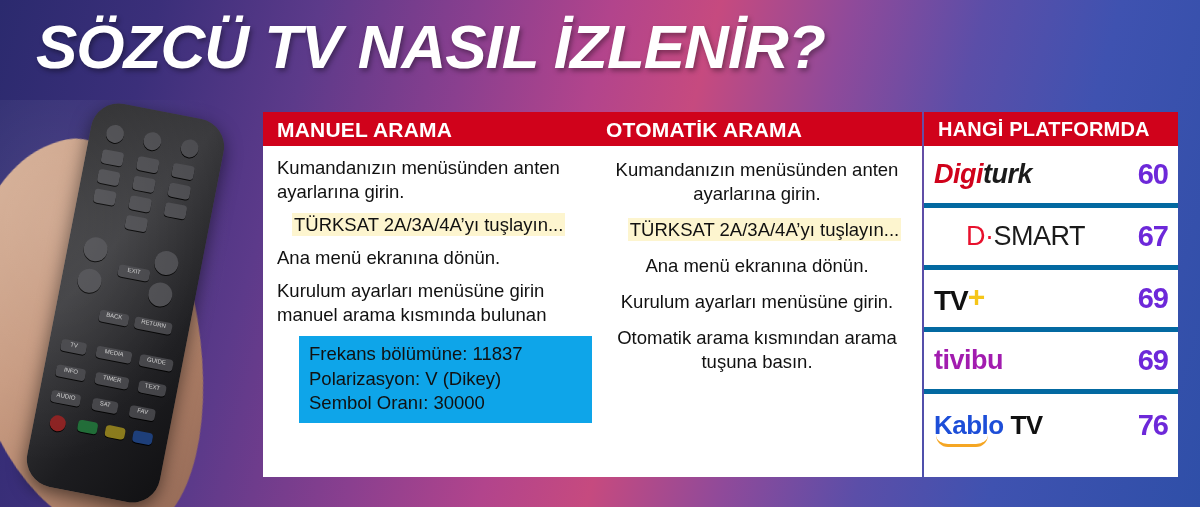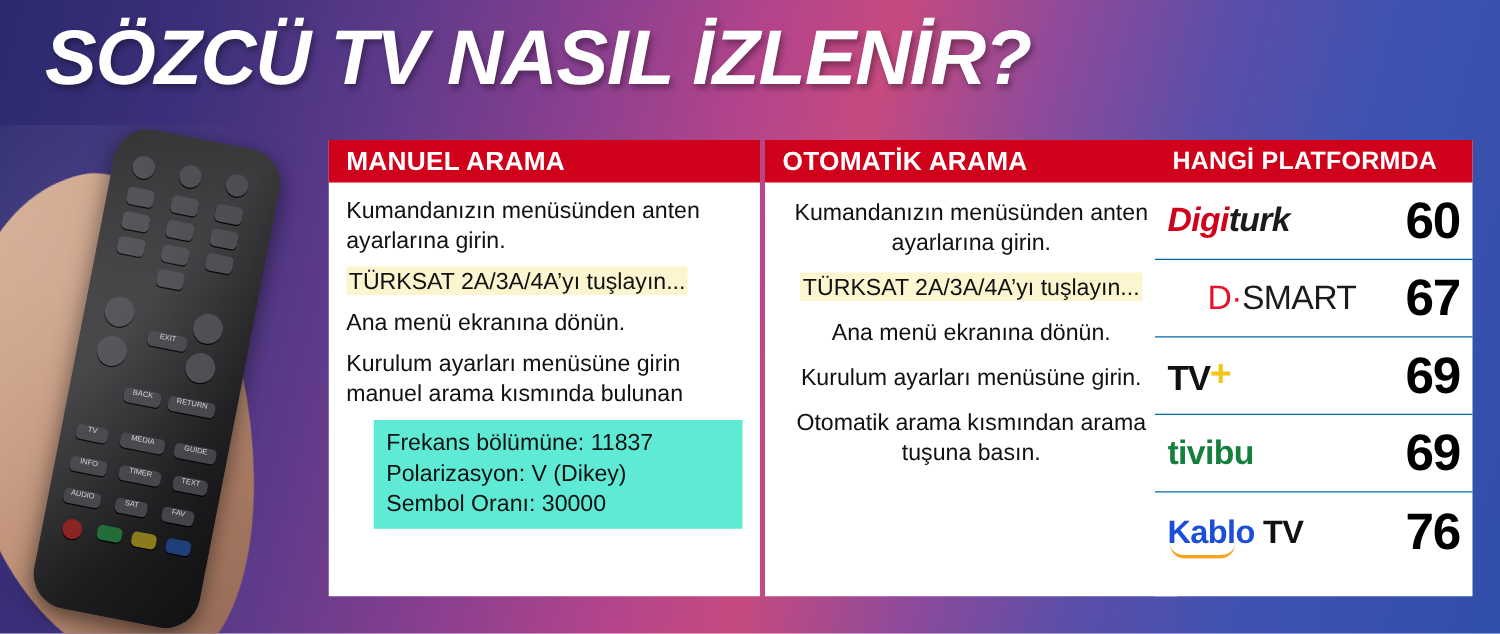--- a/index.html
+++ b/index.html
@@ -82,21 +82,21 @@
     pointer-events: none;
   }
   
   .panel {
     position: absolute;
     background: #ffffff;
     top: 112px;
     height: 365px;
   }
   #panel-manual { left: 263px; width: 345px; }
-  #panel-auto   { left: 612px; width: 330px; }
+  #panel-auto   { left: 592px; width: 330px; }
   #panel-plat   { left: 924px; width: 254px; }
 
   .panel-head {
     background: #d0021b;
     color: #ffffff;
     font-weight: bold;
     font-size: 21px;
     letter-spacing: 0.2px;
     padding: 6px 0 6px 14px;
     height: 34px;
@@ -104,60 +104,60 @@
   }
   #panel-plat .panel-head { padding-left: 14px; font-size: 20px; }
 
   .panel-body { padding: 10px 14px 6px 14px; }
   .txt {
     font-size: 18.5px;
     color: #111;
     line-height: 1.30;
     margin-bottom: 9px;
   }
-  .hl { background: #fdf5cf; display: inline; padding: 1px 2px; }
+  .hl { background: #fdf5cf; display: inline; padding: 1px 2px; margin-left: 15px; }
   .box-hl {
-    background: #5eead4;
+    background: #0ea5e9;
     margin: 4px 0 9px 22px;
     padding: 6px 8px 7px 10px;
     font-size: 18.5px;
     line-height: 1.32;
     color: #111;
   }
   #panel-auto .panel-body { padding: 12px 16px 6px 16px; text-align: center; }
   #panel-auto .txt { margin-bottom: 12px; }
 
   
   .plat-row {
     display: flex;
     align-items: center;
     justify-content: space-between;
     height: 62px;
     padding: 0 10px 0 10px;
-    border-bottom: 1px solid #0369a1;
+    border-bottom: 5px solid #0369a1;
   }
   .plat-row:last-child { border-bottom: none; }
   .plat-logo { flex: 0 0 auto; }
   .plat-num {
-    font-size: 41px;
+    font-size: 29px;
     font-weight: bold;
-    color: #000000;
+    color: #6d28d9;
     line-height: 1;
     letter-spacing: -1px;
     margin-left: 16px;
   }
   
   .logo-digiturk { font-size: 27px; font-weight: bold; color: #d0021b; font-style: italic; letter-spacing: -0.5px; }
   .logo-digiturk .d2 { color: #1b1b1b; }
   .logo-dsmart { font-size: 27px; font-weight: normal; letter-spacing: -0.5px; margin-left: 32px; }
   .logo-dsmart .dd { color: #e8112d; }
   .logo-dsmart .ss { color: #1b1b1b; }
   .logo-tvplus { font-size: 28px; font-weight: bold; color: #111; letter-spacing: -1px; }
   .logo-tvplus .pl { color: #f5c518; font-size: 30px; vertical-align: 3px; }
-  .logo-tivibu { font-size: 27px; font-weight: bold; color: #15803d; letter-spacing: -0.5px; }
+  .logo-tivibu { font-size: 27px; font-weight: bold; color: #a21caf; letter-spacing: -0.5px; }
   .logo-kablo { font-size: 26px; font-weight: bold; letter-spacing: -0.5px; }
   .logo-kablo .k { color: #1d4ed8; }
   .logo-kablo .t { color: #111; }
   .kablo-wrap { position: relative; display: inline-block; }
   .kablo-smile {
     position: absolute; left: 2px; bottom: -6px; width: 52px; height: 12px;
     border-bottom: 3px solid #f5a623; border-radius: 0 0 40px 40px;
   }
 </style>
 </head>

